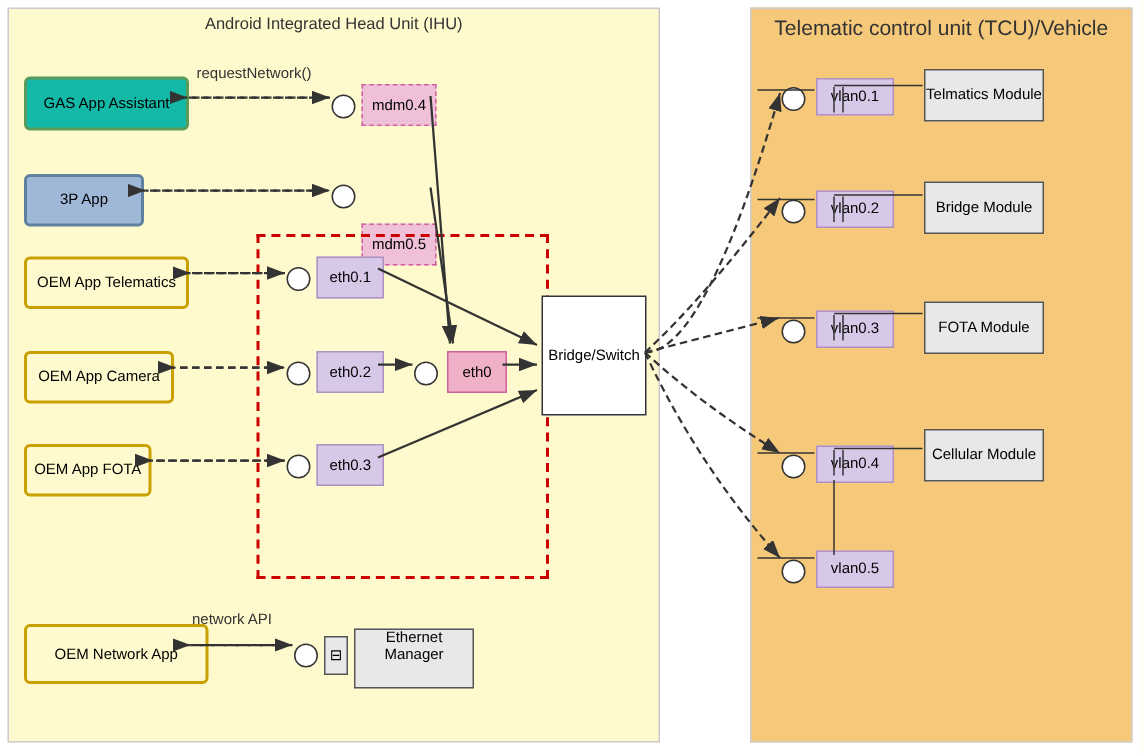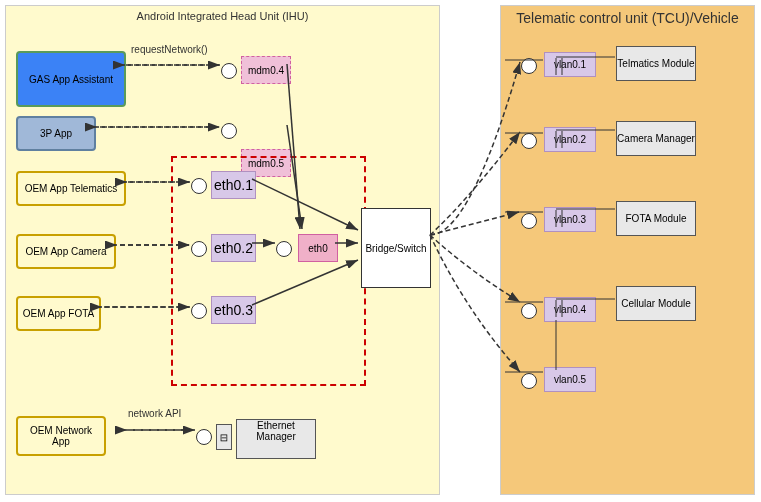--- a/index.html
+++ b/index.html
@@ -69,26 +69,26 @@
       border-radius: 4px;
       display: flex;
       align-items: center;
       justify-content: center;
       text-align: center;
       font-size: 10px;
       padding: 2px 4px;
     }
 
     .gas-box {
-      background: #3b82f6;
+      background: #14b8a6;
       border-color: #5a9a5a;
       left: 10px;
       top: 45px;
       width: 110px;
-      height: 56px;
+      height: 36px;
     }
 
     .threep-box {
       background: #a0b8d8;
       border-color: #6080a0;
       left: 10px;
       top: 110px;
       width: 80px;
       height: 35px;
     }
@@ -118,21 +118,21 @@
       top: 290px;
       width: 85px;
       height: 35px;
     }
 
     .oem-network-box {
       background: #fffacd;
       border-color: #c8a000;
       left: 10px;
       top: 410px;
-      width: 90px;
+      width: 123px;
       height: 40px;
     }
 
     
     .circle-node {
       position: absolute;
       width: 16px;
       height: 16px;
       border-radius: 50%;
       border: 1.5px solid #333;
@@ -153,21 +153,21 @@
     }
 
     
     .eth-box {
       position: absolute;
       border: 1.5px solid #b090c0;
       background: #d8c8e8;
       display: flex;
       align-items: center;
       justify-content: center;
-      font-size: 14px;
+      font-size: 10px;
       width: 45px;
       height: 28px;
     }
 
     
     .eth0-box {
       position: absolute;
       border: 1.5px solid #d060a0;
       background: #f0b0c8;
       display: flex;
@@ -325,21 +325,21 @@
 
     <div class="eth0-box" style="left:292px; top:228px;">
       <span>eth0</span>
     </div>
 
     <div class="circle-node" style="left:185px; top:297px;"></div>
     <div class="eth-box" style="left:205px; top:290px;">
       <span>eth0.3</span>
     </div>
 
-    <div class="bridge-box" style="left:355px; top:202px;">
+    <div class="bridge-box" style="left:355px; top:191px;">
       <span>Bridge/Switch</span>
     </div>
 
     <div class="circle-node" style="left:190px; top:423px;"></div>
 
     <div style="position:absolute; left:210px; top:418px; width:16px; height:26px; border:1.5px solid #555; background:#e8e8e8; display:flex; align-items:center; justify-content:center;">
       <span style="font-size:10px;">⊟</span>
     </div>
     <div class="eth-manager-box" style="left:230px; top:413px;">
       <span>Ethernet Manager</span>
@@ -356,21 +356,21 @@
     </div>
     <div class="tcu-module-box" style="left:115px; top:40px;">
       <span>Telmatics Module</span>
     </div>
 
     <div class="circle-node" style="left:20px; top:127px;"></div>
     <div class="vlan-box" style="left:43px; top:121px;">
       <span>vlan0.2</span>
     </div>
     <div class="tcu-module-box" style="left:115px; top:115px;">
-      <span>Camera Manager</span>
+      <span>Bridge Module</span>
     </div>
 
     <div class="circle-node" style="left:20px; top:207px;"></div>
     <div class="vlan-box" style="left:43px; top:201px;">
       <span>vlan0.3</span>
     </div>
     <div class="tcu-module-box" style="left:115px; top:195px;">
       <span>FOTA Module</span>
     </div>
 

